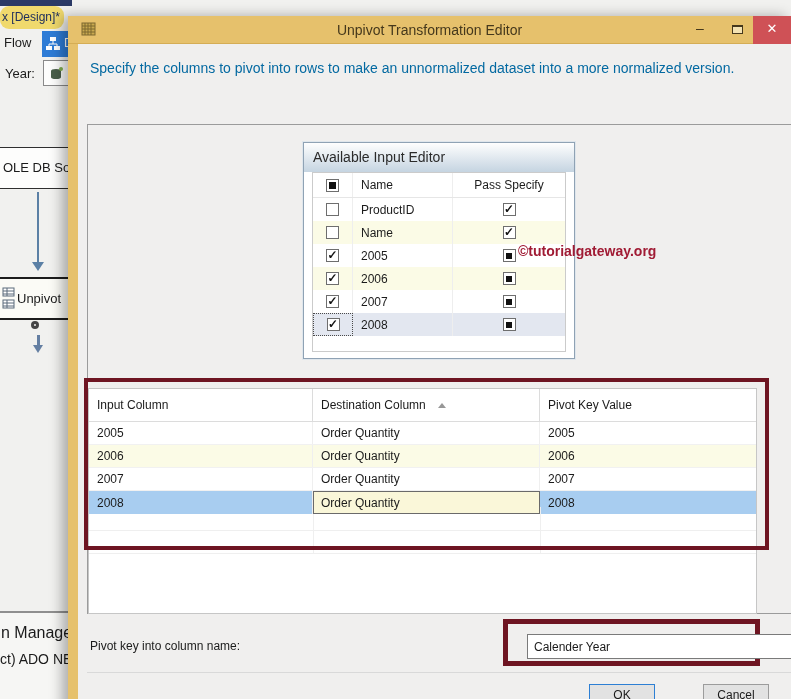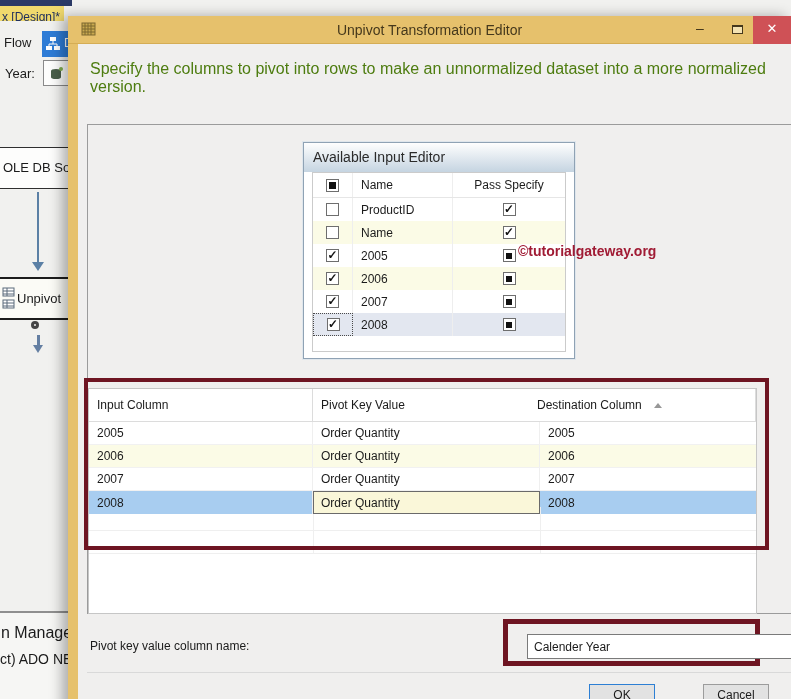--- a/index.html
+++ b/index.html
@@ -3,22 +3,22 @@
 <meta charset="utf-8">
 <style>
   * { margin:0; padding:0; box-sizing:border-box; }
   html,body { background:#ddd; }
   body { font-family:"Liberation Sans", sans-serif; color:#1b1b1b; }
   .screen { position:relative; width:791px; height:699px; overflow:hidden; background:#f1f1ef; }
 
   
   .vs-bg { position:absolute; left:0; top:0; width:72px; height:699px; background:#f1f1ef; }
   .vs-topbar { position:absolute; left:0; top:0; width:72px; height:6px; background:#2b3a66; }
-  .vs-tab { position:absolute; left:0; top:6px; width:64px; height:15px; background:#f0d96d;
-            color:#20305c; font-size:12px; line-height:23px; padding-left:2px; white-space:nowrap; overflow:hidden; }
+  .vs-tab { position:absolute; left:0; top:6px; width:64px; height:23px; background:#f0d96d;
+            color:#20305c; font-size:12px; line-height:23px; padding-left:2px; white-space:nowrap; overflow:hidden;border-radius:9px; }
   .flow-label { position:absolute; left:4px; top:35px; font-size:13px; color:#1e1e1e; }
   .flow-btn { position:absolute; left:42px; top:31px; width:30px; height:26px; background:#2e7cd6; }
   .flow-btn svg { position:absolute; left:3px; top:5px; }
   .flow-btn .d { position:absolute; left:22px; top:5px; color:#fff; font-size:12px; }
   .task-label { position:absolute; left:5px; top:66px; font-size:13px; }
   .task-btn { position:absolute; left:43px; top:60px; width:27px; height:26px; background:#fdfdfc; border:1px solid #8a8a8a; }
   .task-btn svg { position:absolute; left:5px; top:5px; }
   .src-box { position:absolute; left:0; top:147px; width:68px; height:42px; background:#fdfdfc;
              border-top:1px solid #2f2f2f; border-bottom:1px solid #2f2f2f; }
   .src-box .lbl { position:absolute; left:3px; top:12px; font-size:13px; white-space:nowrap; }
@@ -45,21 +45,21 @@
   .titlebar .dlg-icon { position:absolute; left:13px; top:6px; }
   .titlebar .title { position:absolute; left:0; top:0; width:100%; text-align:center; line-height:28px;
                      font-size:14px; color:#45381c; }
   .btn-min { position:absolute; left:608px; top:0; width:28px; height:27px; text-align:center; line-height:24px;
              font-size:14px; color:#45381c; }
   .btn-max { position:absolute; left:645px; top:0; width:28px; height:27px; }
   .btn-max .sq { position:absolute; left:9px; top:9px; width:11px; height:9px; border:1px solid #45381c; border-top-width:2px; background:#f3e2b2; }
   .btn-close { position:absolute; left:675px; top:0; width:38px; height:28px; background:#cf5156; color:#fff;
                text-align:center; line-height:26px; font-size:13px; }
 
-  .desc { position:absolute; left:12px; top:44px; font-size:16px; color:#4d7c0f; }
+  .desc { position:absolute; left:12px; top:44px; font-size:14px; color:#0369a1; }
 
   .groupbox { position:absolute; left:9px; top:108px; width:712px; height:490px; border:1px solid #9b9b9b; }
 
   
   .aic-panel { position:absolute; left:225px; top:126px; width:272px; height:217px;
                background:#fff; border:1px solid #8fa2b4; box-shadow:0 0 0 1px #dfe6ec; }
   .aic-header { position:absolute; left:0; top:0; right:0; height:29px;
                 background:linear-gradient(#fefefe,#c5d4e1); font-size:14px; color:#2b2b2b; padding:6px 0 0 9px; }
   .aic-grid { position:absolute; left:8px; top:29px; width:254px; height:180px; background:#fff;
               border:1px solid #cbcbcb; font-size:12px; }
@@ -277,25 +277,25 @@
       </div>
     </div>
 
     <div class="watermark">©tutorialgateway.org</div>
 
     <div class="annot1"></div>
 
     <div class="map-table">
       <div class="map-hrow">
         <div class="mhc c1">Input Column</div>
-        <div class="mhc c3">Pivot Key Value</div>
         <div class="mhc c2">
           <span>Destination Column</span>
           <span class="sort-asc"></span>
         </div>
+        <div class="mhc c3">Pivot Key Value</div>
       </div>
 
       <div class="map-row">
         <div class="mcell c1">2005</div>
         <div class="mcell c2">Order Quantity</div>
         <div class="mcell c3">2005</div>
       </div>
 
       <div class="map-row alt">
         <div class="mcell c1">2006</div>
@@ -315,21 +315,21 @@
         <div class="mcell c3">2008</div>
         <div class="edit-cell">Order Quantity</div>
       </div>
 
       <div class="empty-sep" style="top:141px;"></div>
       <div class="empty-sep" style="top:164px;"></div>
       <div class="empty-v" style="left:224px;"></div>
       <div class="empty-v" style="left:451px;"></div>
     </div>
 
-    <div class="pivot-label">Pivot key value column name:</div>
+    <div class="pivot-label">Pivot key into column name:</div>
     <div class="annot2"></div>
     <input class="pivot-input" type="text" value="Calender Year" style="">
     <div class="bottom-sep"></div>
     <div class="btn ok-btn">OK</div>
     <div class="btn cancel-btn">Cancel</div>
   </div>
 
 </div>
 
 </body></html>

